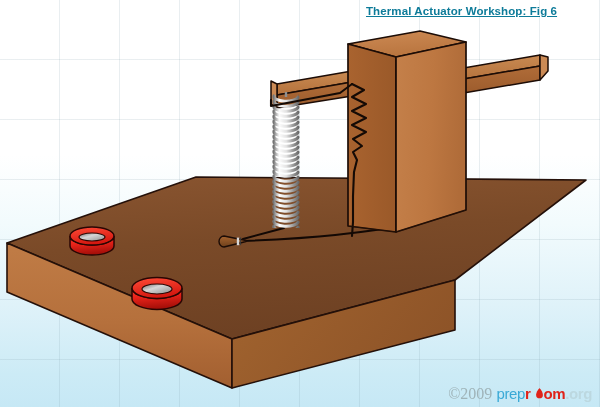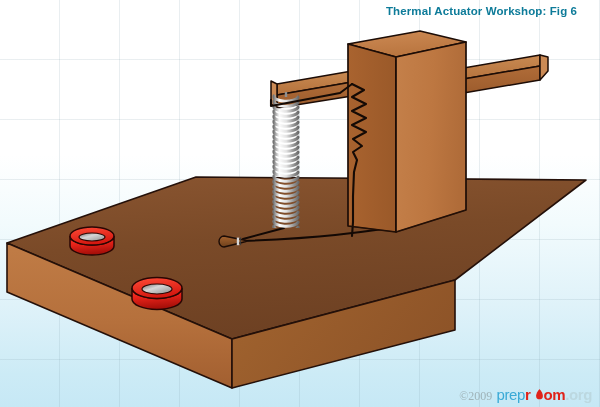--- a/index.html
+++ b/index.html
@@ -32,39 +32,40 @@
     background-size: 60px 60px;
     background-position: -1px -1px;
     pointer-events: none;
   }
   #scene {
     position: absolute;
     inset: 0;
   }
   #title {
     position: absolute;
-    left: 386px;
+    left: 366px;
     top: 5px;
     font-size: 11.5px;
     font-weight: bold;
     color: #0d7b99;
     letter-spacing: 0.1px;
     white-space: nowrap;
+    text-decoration: underline;
   }
   #watermark {
     position: absolute;
     right: 8px;
     bottom: 5px;
     font-size: 15px;
     white-space: nowrap;
     line-height: 1;
   }
   #watermark .copy {
     color: #9fb3b8;
-    font-size: 12px;
+    font-size: 16px;
     font-family: "Liberation Serif", serif;
   }
   #watermark .prep {
     color: #3aa9d6;
     font-weight: normal;
     letter-spacing: -0.4px;
   }
   #watermark .room {
     color: #e0231a;
     font-weight: bold;

